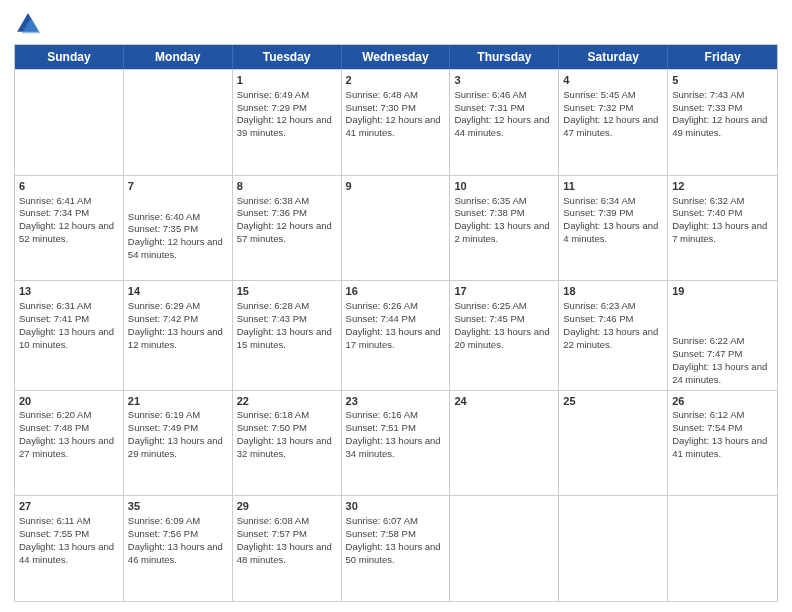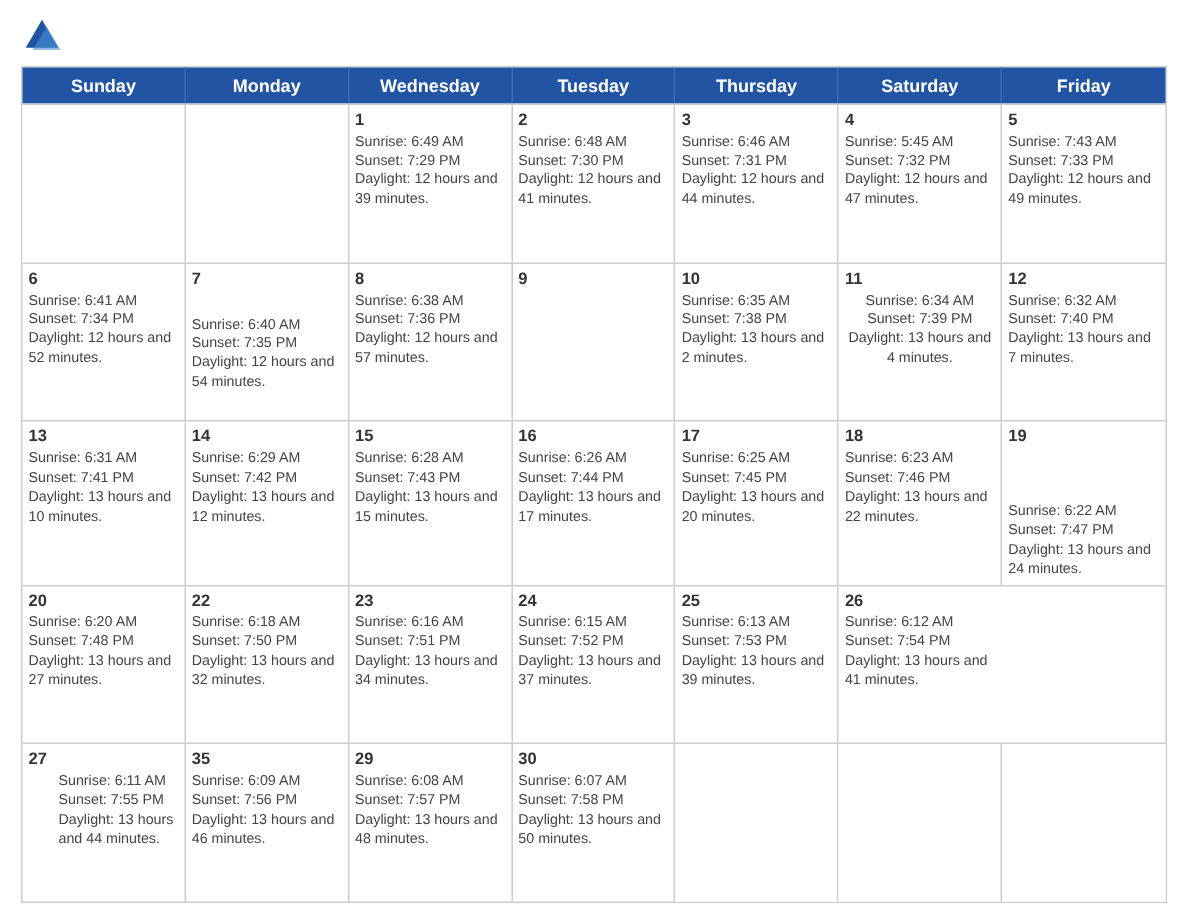--- a/index.html
+++ b/index.html
@@ -124,22 +124,22 @@
     <div class="title-block">
       <h1></h1>
       <h2></h2>
     </div>
   </div>
 
   <div class="calendar">
     <div class="cal-header" id="cal-header">
         <div class="cal-header-cell">Sunday</div>
         <div class="cal-header-cell">Monday</div>
+        <div class="cal-header-cell">Tuesday</div>
         <div class="cal-header-cell">Wednesday</div>
-        <div class="cal-header-cell">Tuesday</div>
         <div class="cal-header-cell">Thursday</div>
         <div class="cal-header-cell">Saturday</div>
         <div class="cal-header-cell">Friday</div>
       </div>
     <div class="cal-body" id="cal-body">
         <div class="cal-row">
           <div class="cal-cell empty"></div>
           <div class="cal-cell empty"></div>
           <div class="cal-cell">
             <span class="day-num">1</span>
@@ -195,21 +195,21 @@
             <span class="day-num">9</span>
           </div>
           <div class="cal-cell">
             <span class="day-num">10</span>
             <div class="day-info" style="white-space: pre-line;">Sunrise: 6:35 AM
 Sunset: 7:38 PM
 Daylight: 13 hours and 2 minutes.</div>
           </div>
           <div class="cal-cell">
             <span class="day-num">11</span>
-            <div class="day-info" style="white-space: pre-line; text-align: center;">Sunrise: 6:34 AM
+            <div class="day-info" style="white-space: pre-line;">Sunrise: 6:34 AM
 Sunset: 7:39 PM
 Daylight: 13 hours and 4 minutes.</div>
           </div>
           <div class="cal-cell">
             <span class="day-num">12</span>
             <div class="day-info" style="white-space: pre-line;">Sunrise: 6:32 AM
 Sunset: 7:40 PM
 Daylight: 13 hours and 7 minutes.</div>
           </div>
         </div>
@@ -258,54 +258,54 @@
           </div>
         </div>
         <div class="cal-row">
           <div class="cal-cell">
             <span class="day-num">20</span>
             <div class="day-info" style="white-space: pre-line;">Sunrise: 6:20 AM
 Sunset: 7:48 PM
 Daylight: 13 hours and 27 minutes.</div>
           </div>
           <div class="cal-cell">
+            <span class="day-num">21</span>
+            <div class="day-info" style="white-space: pre-line;">Sunrise: 6:19 AM
+Sunset: 7:49 PM
+Daylight: 13 hours and 29 minutes.</div>
+          </div>
+          <div class="cal-cell">
             <span class="day-num">22</span>
             <div class="day-info" style="white-space: pre-line;">Sunrise: 6:18 AM
 Sunset: 7:50 PM
 Daylight: 13 hours and 32 minutes.</div>
           </div>
           <div class="cal-cell">
             <span class="day-num">23</span>
             <div class="day-info" style="white-space: pre-line;">Sunrise: 6:16 AM
 Sunset: 7:51 PM
 Daylight: 13 hours and 34 minutes.</div>
           </div>
           <div class="cal-cell">
             <span class="day-num">24</span>
-            <div class="day-info" style="white-space: pre-line;">Sunrise: 6:15 AM
-Sunset: 7:52 PM
-Daylight: 13 hours and 37 minutes.</div>
           </div>
           <div class="cal-cell">
             <span class="day-num">25</span>
-            <div class="day-info" style="white-space: pre-line;">Sunrise: 6:13 AM
-Sunset: 7:53 PM
-Daylight: 13 hours and 39 minutes.</div>
           </div>
           <div class="cal-cell">
             <span class="day-num">26</span>
             <div class="day-info" style="white-space: pre-line;">Sunrise: 6:12 AM
 Sunset: 7:54 PM
 Daylight: 13 hours and 41 minutes.</div>
           </div>
         </div>
         <div class="cal-row">
           <div class="cal-cell">
             <span class="day-num">27</span>
-            <div class="day-info" style="white-space: pre-line; margin-left: 20px;">Sunrise: 6:11 AM
+            <div class="day-info" style="white-space: pre-line;">Sunrise: 6:11 AM
 Sunset: 7:55 PM
 Daylight: 13 hours and 44 minutes.</div>
           </div>
           <div class="cal-cell">
             <span class="day-num">35</span>
             <div class="day-info" style="white-space: pre-line;">Sunrise: 6:09 AM
 Sunset: 7:56 PM
 Daylight: 13 hours and 46 minutes.</div>
           </div>
           <div class="cal-cell">

